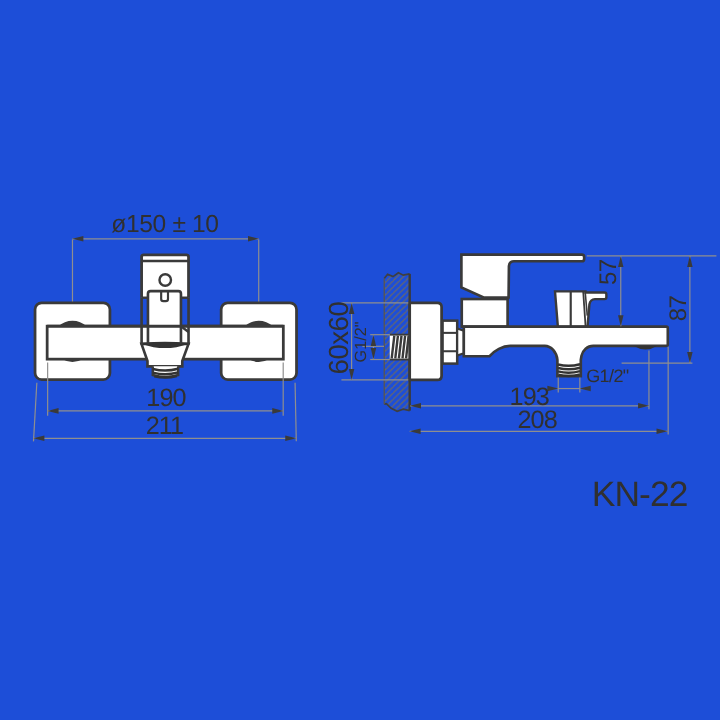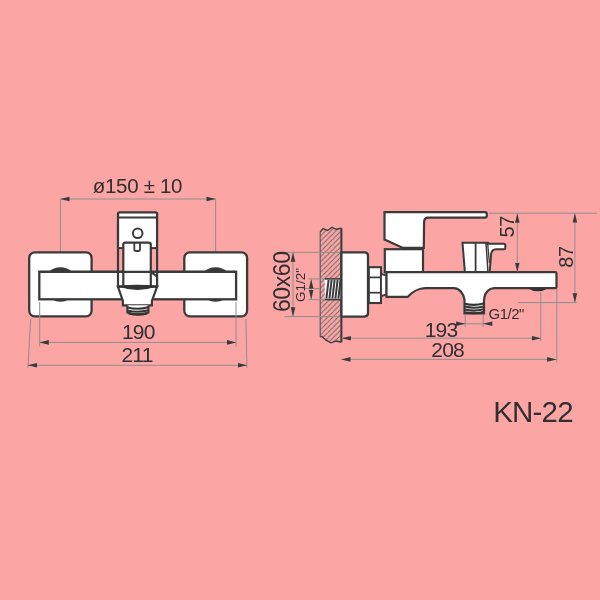--- a/index.html
+++ b/index.html
@@ -1,16 +1,16 @@
 <!DOCTYPE html>
 <html><head>
 <meta charset="utf-8">
 <style>
   html,body{margin:0;padding:0;background:#fff;}
-  #page{width:600px;height:600px;background:#fca5a5;}
+  #page{width:600px;height:600px;background:#1d4ed8;}
   text{font-family:"Liberation Sans",sans-serif;fill:#303030;}
 </style>
 </head>
 <body>
 <div id="page">
 <svg width="600" height="600" viewBox="0 0 600 600">
 <defs>
   <marker id="a" viewBox="0 0 10 10" refX="9.3" refY="5" markerWidth="10" markerHeight="10" markerUnits="userSpaceOnUse" orient="auto-start-reverse">
     <path d="M0.2,2.7 L9.5,5 L0.2,7.3 Z" fill="#3a3a3a"></path>
   </marker>

